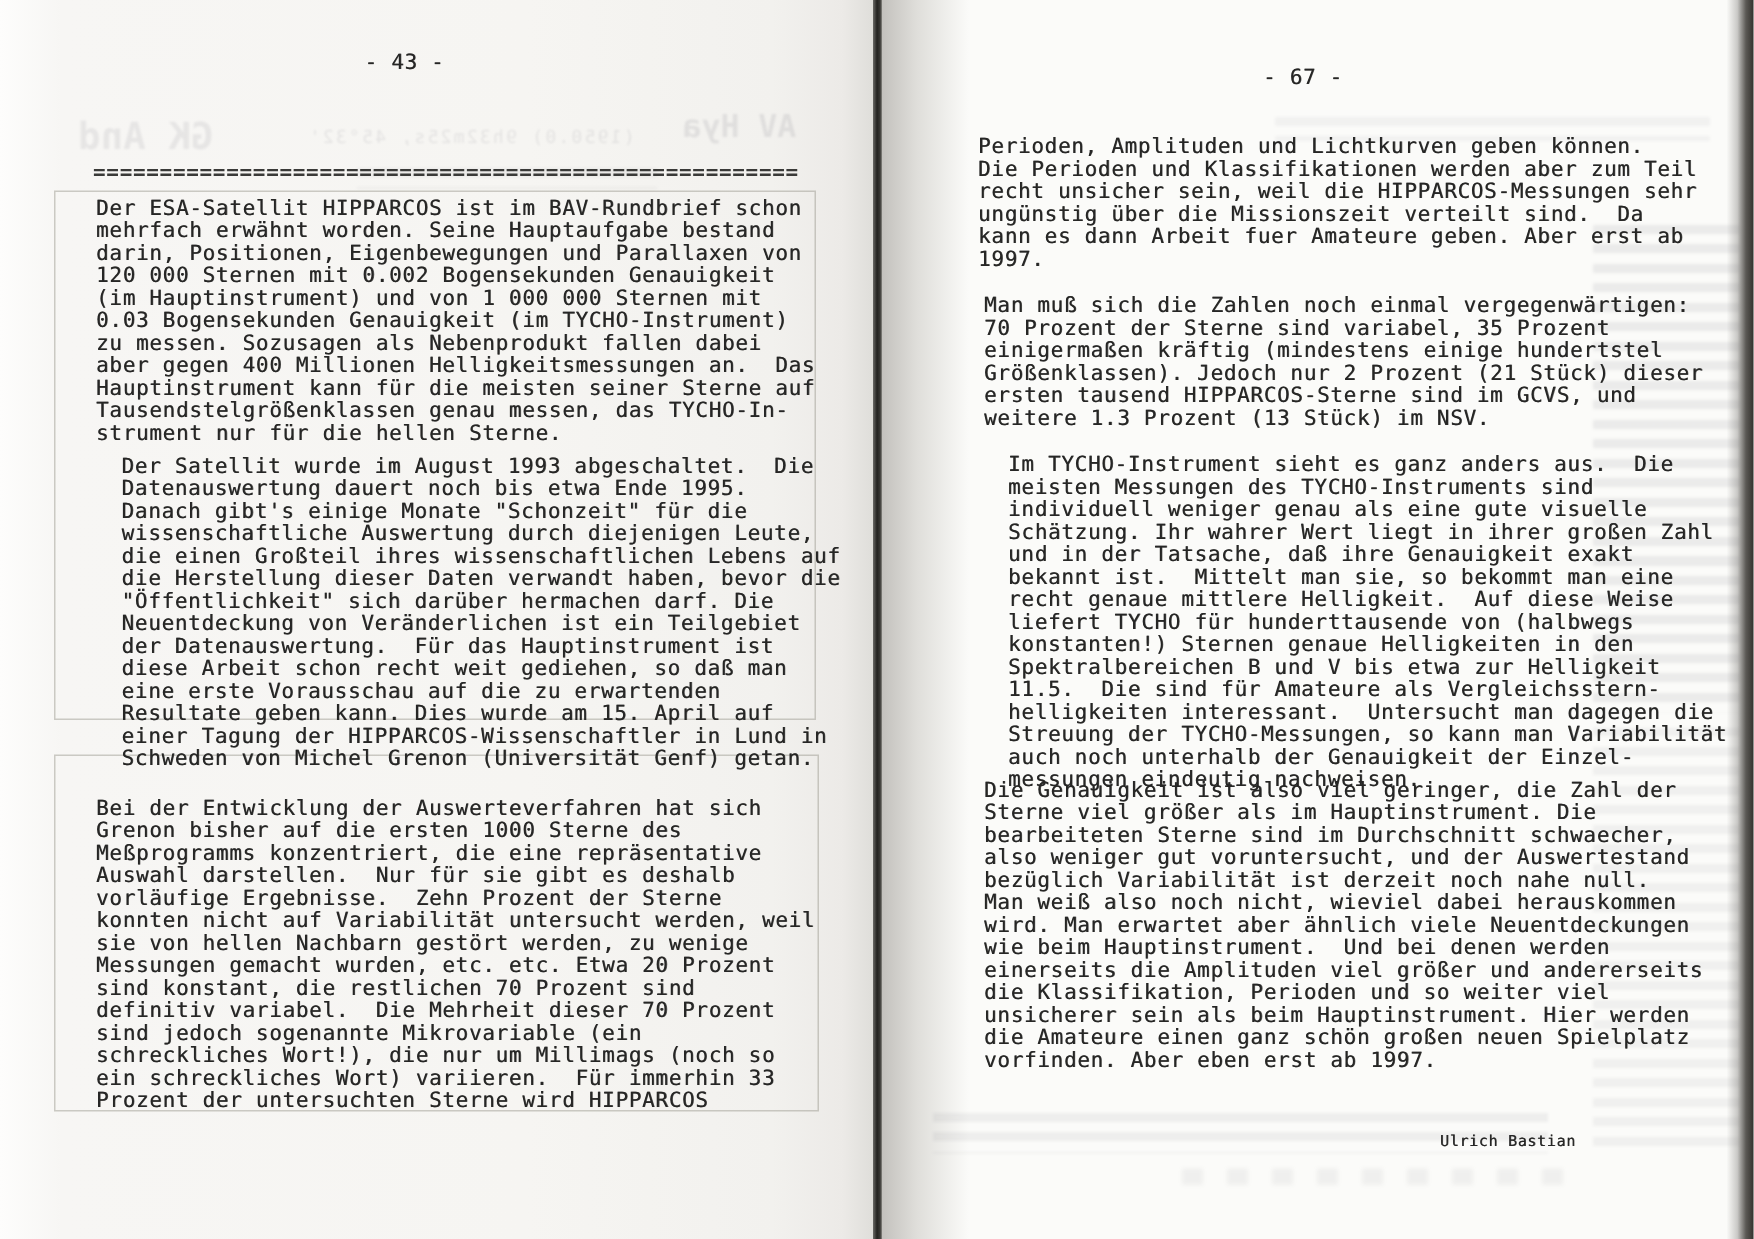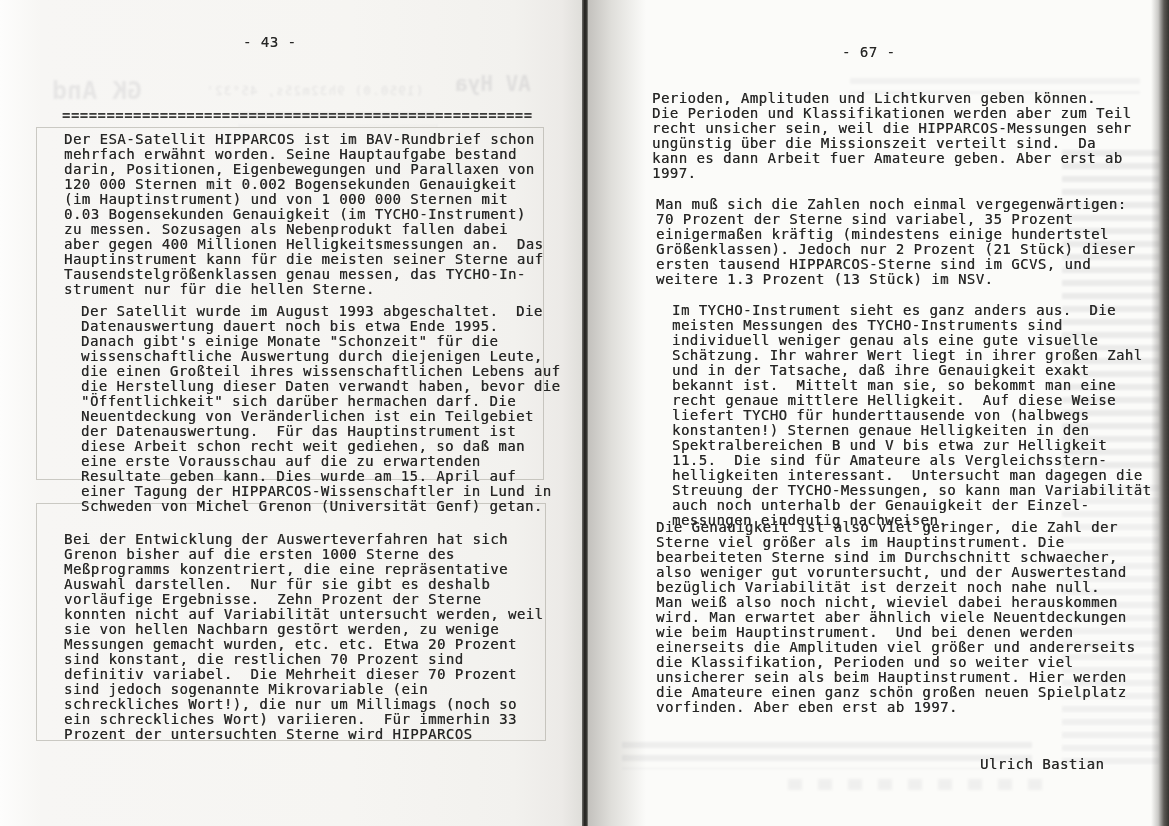--- a/index.html
+++ b/index.html
@@ -33,21 +33,21 @@
   }
 
   .mono { color:#262625; text-shadow:.35px 0 0 rgba(38,38,37,.7); }
   .para {
     position:absolute; white-space:pre;
     font-size:14px; line-height:15px; letter-spacing:.45px;
   }
   .pagenum { position:absolute; white-space:pre; font-size:14px; letter-spacing:.45px; }
   .doc-title { position:absolute; white-space:pre; font-size:14px; line-height:15px; letter-spacing:.45px; font-weight:bold; }
   .title-rule { position:absolute; white-space:pre; font-size:14px; letter-spacing:.45px; font-weight:bold; color:#3a3a38; }
-  .signature { position:absolute; white-space:pre; font-size:14px; letter-spacing:.45px;margin-left:20px; }
+  .signature { position:absolute; white-space:pre; font-size:10px; letter-spacing:.45px; }
 
   
   .bt-text {
     position:absolute; white-space:pre; color:#84838c;
     transform:scaleX(-1); filter:blur(.8px);
   }
   .bt-rows {
     position:absolute; filter:blur(1.1px);
     background:repeating-linear-gradient(180deg, rgba(128,128,136,.26) 0 6px, rgba(0,0,0,0) 6px 13px);
   }

